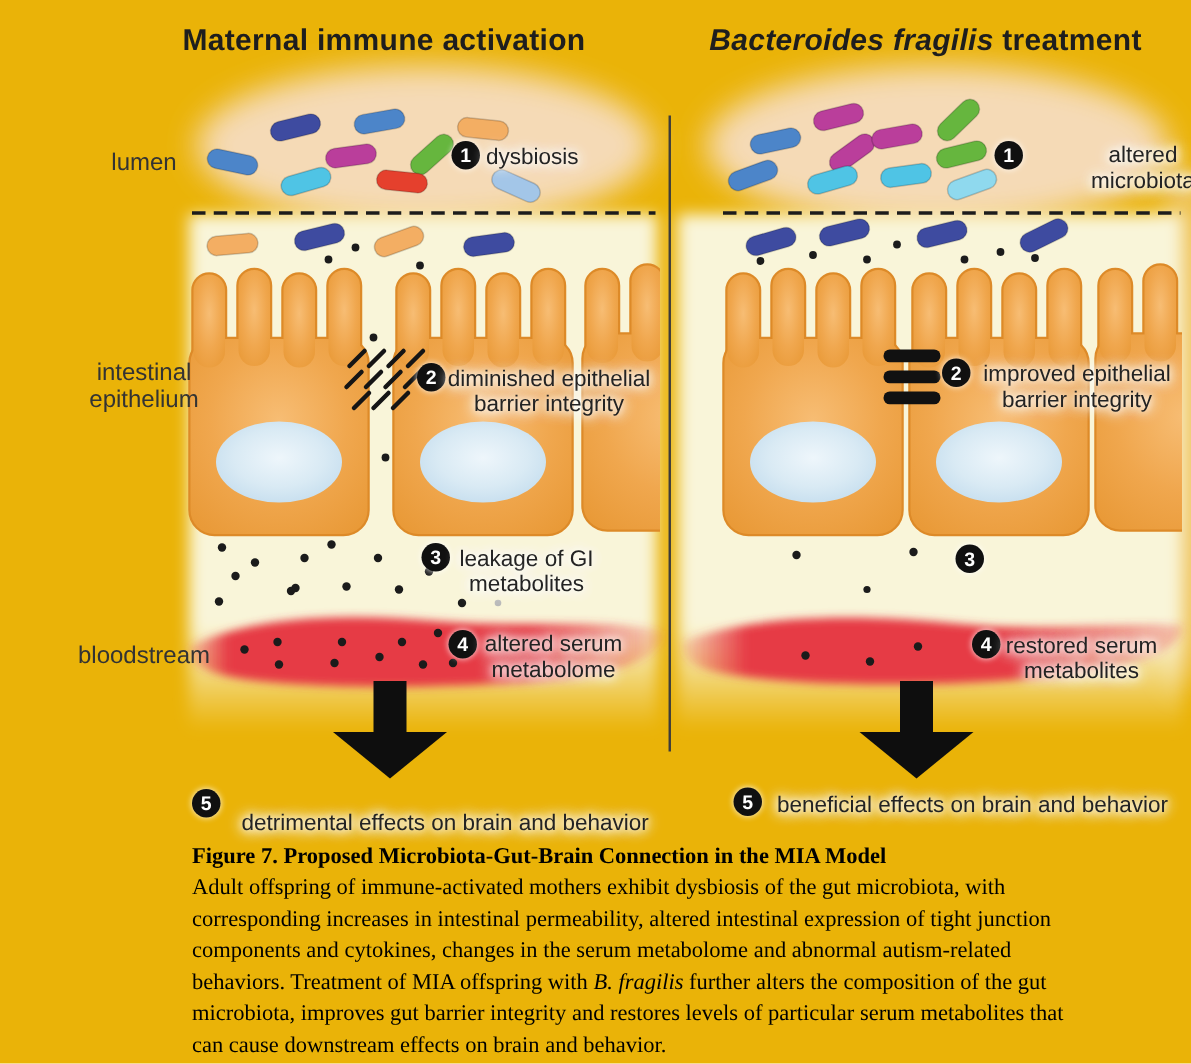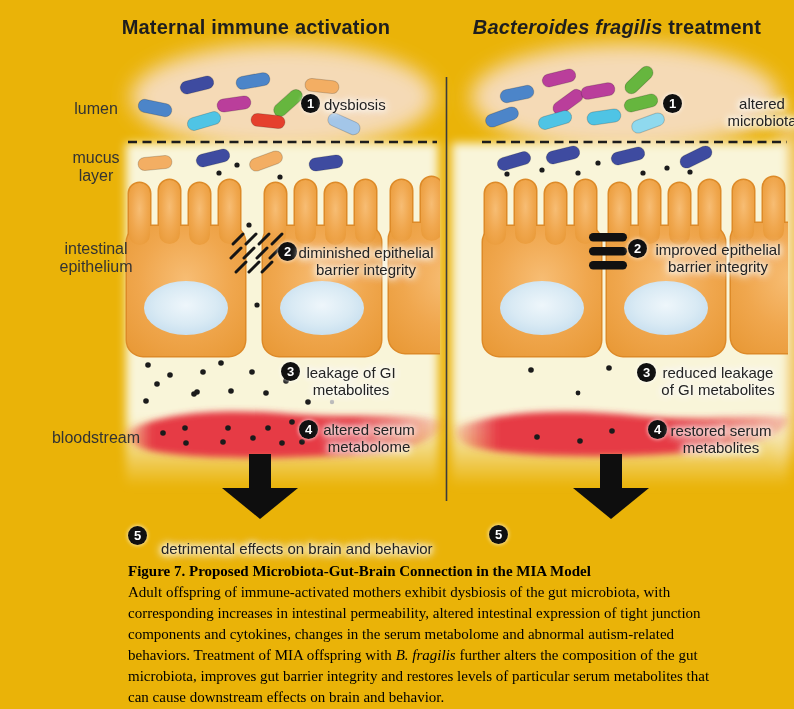--- a/index.html
+++ b/index.html
@@ -239,22 +239,20 @@
       <polygon points="573,488 649,488 611,519"></polygon>
     </g>
   </svg>
 
   <div class="abs panel-title" style="left:106px;top:16px;width:300px;">Maternal immune activation</div>
   <div class="abs panel-title" style="left:452px;top:16px;width:330px;">
     <span class="it">Bacteroides fragilis</span><span> treatment</span>
   </div>
 
   <div class="abs layer-label" style="top:100px;">lumen</div>
-  <div class="abs layer-label" style="top:149px;">mucus
-layer</div>
   <div class="abs layer-label" style="top:240px;">intestinal
 epithelium</div>
   <div class="abs layer-label" style="top:429px;">bloodstream</div>
 
   <div class="badge" style="left:301px;top:94px;">1</div>
   <div class="abs note" style="left:324px;top:96px;white-space:nowrap;">dysbiosis</div>
 
   <div class="badge" style="left:278px;top:242px;">2</div>
   <div class="abs note center" style="left:298px;top:244px;width:136px;">diminished epithelial
 barrier integrity</div>
@@ -272,27 +270,26 @@
 
   <div class="badge" style="left:663px;top:94px;">1</div>
   <div class="abs note center" style="left:687px;top:95px;width:84px;margin-left:33px;">altered
 microbiota</div>
 
   <div class="badge" style="left:628px;top:239px;">2</div>
   <div class="abs note center" style="left:650px;top:241px;width:136px;">improved epithelial
 barrier integrity</div>
 
   <div class="badge" style="left:637px;top:363px;">3</div>
-  <div class="abs note center" style="left:658px;top:364px;width:120px;">reduced leakage
-of GI metabolites</div>
 
   <div class="badge" style="left:648px;top:420px;">4</div>
   <div class="abs note center" style="left:666px;top:422px;width:110px;">restored serum
 metabolites</div>
 
   <div class="badge" style="left:489px;top:525px;">5</div>
+  <div class="abs note" style="left:518px;top:528px;white-space:nowrap;">beneficial effects on brain and behavior</div>
 
   <div class="abs caption">
     <div class="cap-head">Figure 7. Proposed Microbiota-Gut-Brain Connection in the MIA Model</div>
     <div><span>Adult offspring of immune-activated mothers exhibit dysbiosis of the gut microbiota, with corresponding increases in intestinal permeability, altered intestinal expression of tight junction components and cytokines, changes in the serum metabolome and abnormal autism-related behaviors. Treatment of MIA offspring with </span><span class="it">B. fragilis</span><span> further alters the composition of the gut microbiota, improves gut barrier integrity and restores levels of particular serum metabolites that can cause downstream effects on brain and behavior.</span></div>
   </div>
 
 </div>
 
 </body></html>

